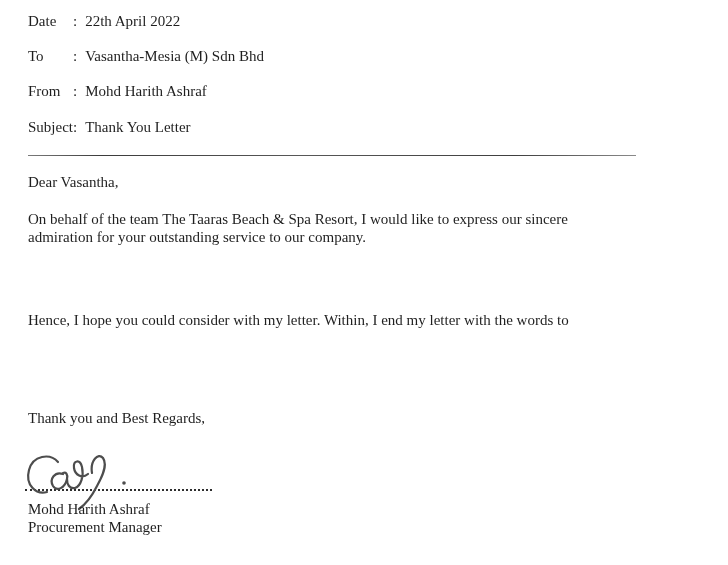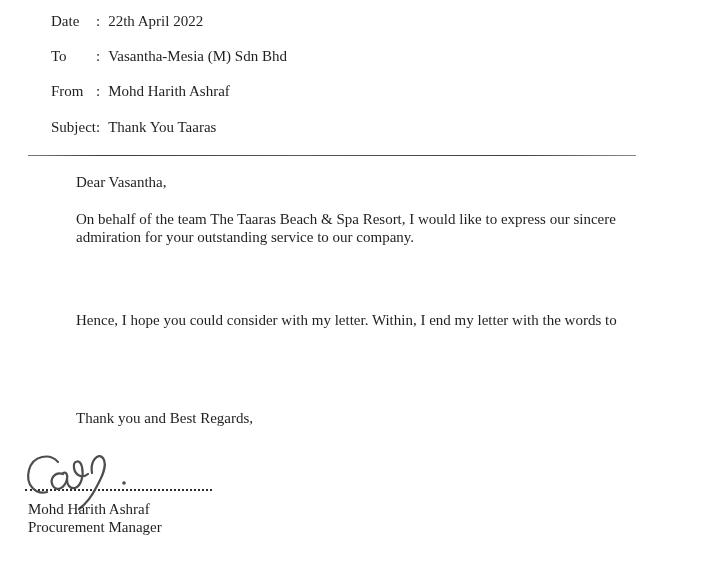--- a/index.html
+++ b/index.html
@@ -8,30 +8,30 @@
     position: relative;
     width: 728px;
     height: 565px;
     background: #ffffff;
     font-family: "Liberation Serif", "DejaVu Serif", serif;
     color: #1f1f1f;
     overflow: hidden;
   }
   .abs { position: absolute; left: 28px; white-space: nowrap; }
   .hrow { font-size: 15px; line-height: 19px; }
-  .hlabel { display: inline-block; min-width: 45px; margin-left: 23px; }
+  .hlabel { display: inline-block; min-width: 45px; }
   .hcolon { display: inline-block; }
   .hvalue { margin-left: 8px; }
   .divider {
     position: absolute;
     left: 28px; top: 155px;
     width: 608px; height: 1px;
     background: linear-gradient(90deg, #7a7a7a, #3c3c3c 12%, #585858 45%, #3f3f3f 80%, #8a8a8a);
   }
-  .bodytext { font-size: 15px; line-height: 18px; margin-left: 48px; }
+  .bodytext { font-size: 15px; line-height: 18px; }
   .sig-wrap { position: absolute; left: 22px; top: 452px; width: 120px; height: 60px; }
   .dotted-line {
     position: absolute;
     left: 25px; top: 484px;
     width: 187px; height: 7px;
     border-bottom: 2px dotted #2e2e2e;
   }
   .sig-name { font-size: 15px; line-height: 18px; }
 </style>
 </head>
@@ -42,21 +42,21 @@
   <div class="abs hrow" style="top:12px">
     <span class="hlabel">Date</span><span class="hcolon">:</span><span class="hvalue">22th April 2022</span>
   </div>
   <div class="abs hrow" style="top:47px">
     <span class="hlabel">To</span><span class="hcolon">:</span><span class="hvalue">Vasantha-Mesia (M) Sdn Bhd</span>
   </div>
   <div class="abs hrow" style="top:82px">
     <span class="hlabel">From</span><span class="hcolon">:</span><span class="hvalue">Mohd Harith Ashraf</span>
   </div>
   <div class="abs hrow" style="top:118px">
-    <span class="hlabel">Subject</span><span class="hcolon">:</span><span class="hvalue">Thank You Taaras</span>
+    <span class="hlabel">Subject</span><span class="hcolon">:</span><span class="hvalue">Thank You Letter</span>
   </div>
 
   <div class="divider"></div>
 
   <div class="abs bodytext" style="top:173px">Dear Vasantha,</div>
 
   <div class="abs bodytext" style="top:210px">
     <div>On behalf of the team The Taaras Beach &amp; Spa Resort, I would like to express our sincere</div>
     <div>admiration for your outstanding service to our company.</div>
   </div>

